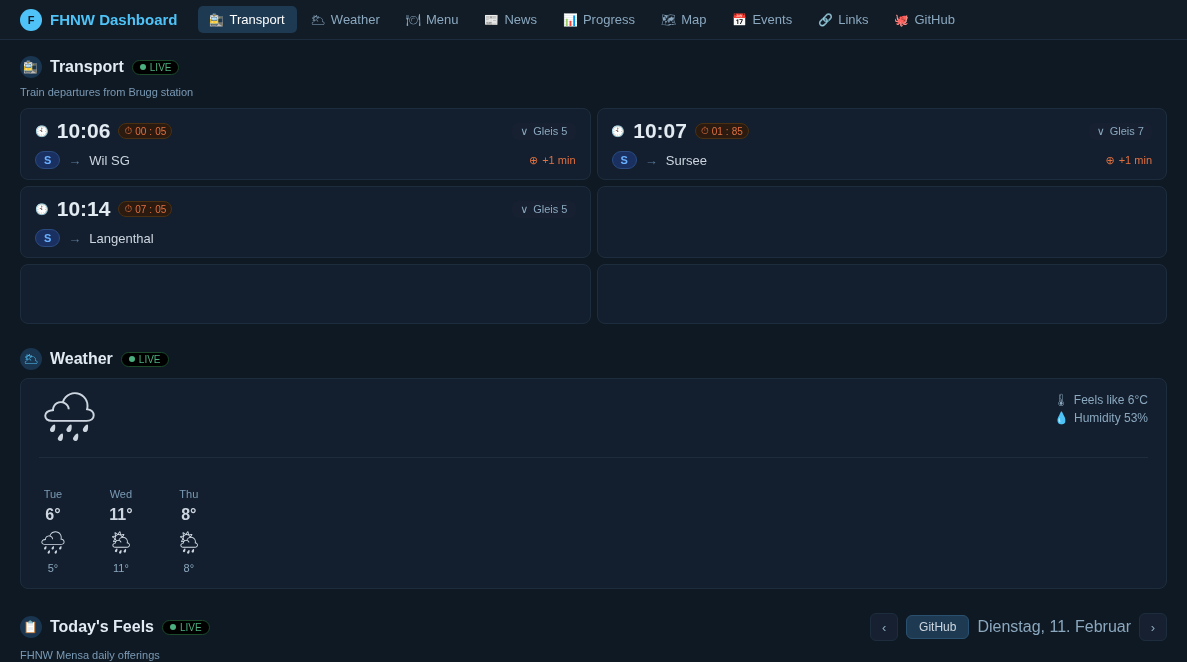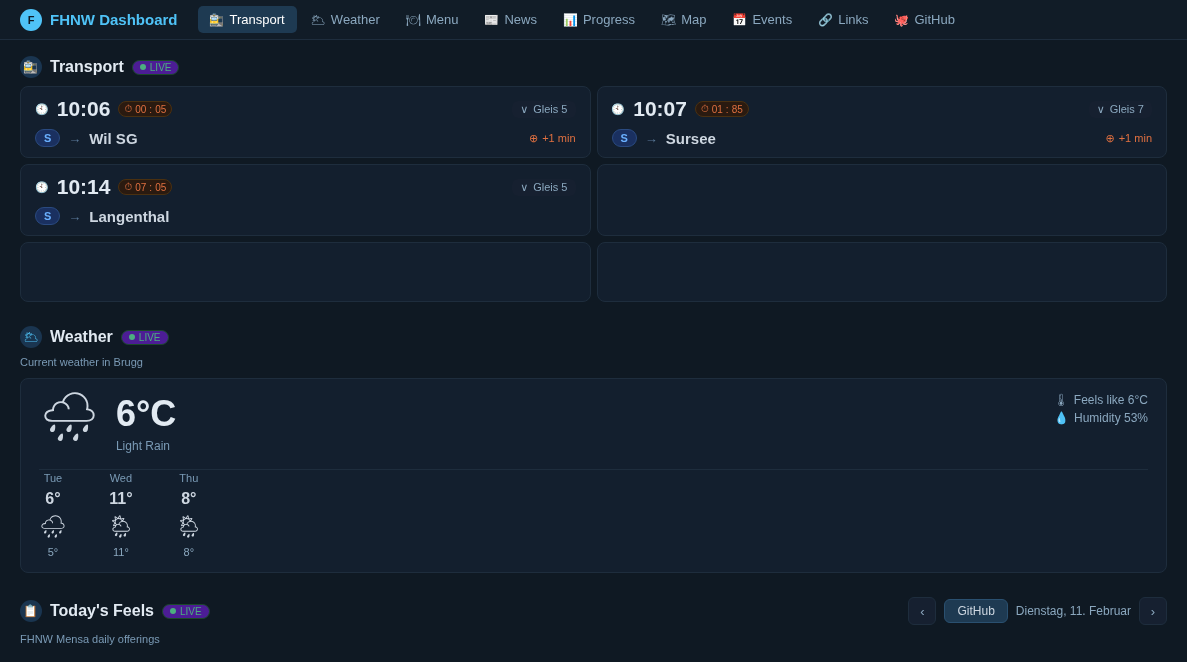--- a/index.html
+++ b/index.html
@@ -89,21 +89,21 @@
     .section-icon.menu { background: #1a3550; color: #4fc3f7; }
     .section-title {
       font-size: 16px;
       font-weight: 600;
       color: #e2eaf2;
     }
     .live-badge {
       display: flex;
       align-items: center;
       gap: 4px;
-      background: #4c1d95;
+      background: #000000;
       border: 1px solid #1a4a2a;
       border-radius: 10px;
       padding: 1px 7px;
       font-size: 10px;
       color: #4caf80;
     }
     .live-dot {
       width: 6px;
       height: 6px;
       background: #4caf80;
@@ -170,23 +170,23 @@
       background: #1a3060;
       border: 1px solid #2a4a80;
       border-radius: 10px;
       padding: 2px 8px;
       font-size: 11px;
       color: #6ab0ff;
       font-weight: 600;
     }
     .arrow-icon { color: #5a7a9a; }
     .destination {
-      font-size: 15px;
+      font-size: 13px;
       color: #cdd6e0;
-      font-weight: 700;
+      font-weight: 400;
     }
     .delay-time {
       margin-left: auto;
       display: flex;
       align-items: center;
       gap: 4px;
       font-size: 11px;
       color: #e07040;
     }
     .empty-card {
@@ -232,21 +232,21 @@
       gap: 5px;
       font-size: 12px;
       color: #8ba8bf;
       margin-bottom: 4px;
       justify-content: flex-end;
     }
     .weather-forecast {
       display: flex;
       gap: 40px;
       margin-top: 16px;
-      padding-top: 2px;
+      padding-top: 30px;
       border-top: 1px solid #1e2d3d;
     }
     .forecast-day {
       display: flex;
       flex-direction: column;
       align-items: center;
       gap: 6px;
     }
     .forecast-day-label {
       font-size: 11px;
@@ -290,21 +290,21 @@
     .menu-today-btn {
       background: #1e3a52;
       border: 1px solid #2a5070;
       border-radius: 6px;
       padding: 4px 12px;
       color: #cdd6e0;
       font-size: 12px;
       cursor: pointer;
     }
     .menu-date {
-      font-size: 12px;
+      font-size: 16px;
       color: #8ba8bf;
     }
   </style>
 </head>
 <body>
 
 <header class="header">
   <div class="logo">
     <div class="logo-icon">F</div>
     <span>FHNW Dashboard</span>
@@ -351,20 +351,21 @@
 
 <div class="section">
   <div class="section-header">
     <div class="section-icon transport">🚉</div>
     <span class="section-title">Transport</span>
     <div class="live-badge">
       <div class="live-dot"></div>
       <span>LIVE</span>
     </div>
   </div>
+  <div class="section-subtitle">Train departures from Brugg station</div>
 
   <div class="transport-grid">
 
     <div class="transport-card">
       <div class="transport-row-header">
         <span class="clock-icon">🕙</span>
         <span class="departure-time">10:06</span>
         <div class="delay-badge">
           <span>⏱</span>
           <span>00</span>
@@ -444,29 +445,24 @@
 
 <div class="section">
   <div class="section-header">
     <div class="section-icon weather">🌥</div>
     <span class="section-title">Weather</span>
     <div class="live-badge">
       <div class="live-dot"></div>
       <span>LIVE</span>
     </div>
   </div>
-  <div class="section-subtitle">Current weather in Brugg</div>
 
   <div class="weather-card">
     <div class="weather-main">
       <div class="weather-icon-big">🌧</div>
-      <div>
-        <div class="weather-temp">6°C</div>
-        <div class="weather-desc">Light Rain</div>
-      </div>
       <div class="weather-details">
         <div class="weather-detail-item">
           <span>🌡</span>
           <span>Feels like 6°C</span>
         </div>
         <div class="weather-detail-item">
           <span>💧</span>
           <span>Humidity 53%</span>
         </div>
       </div>

